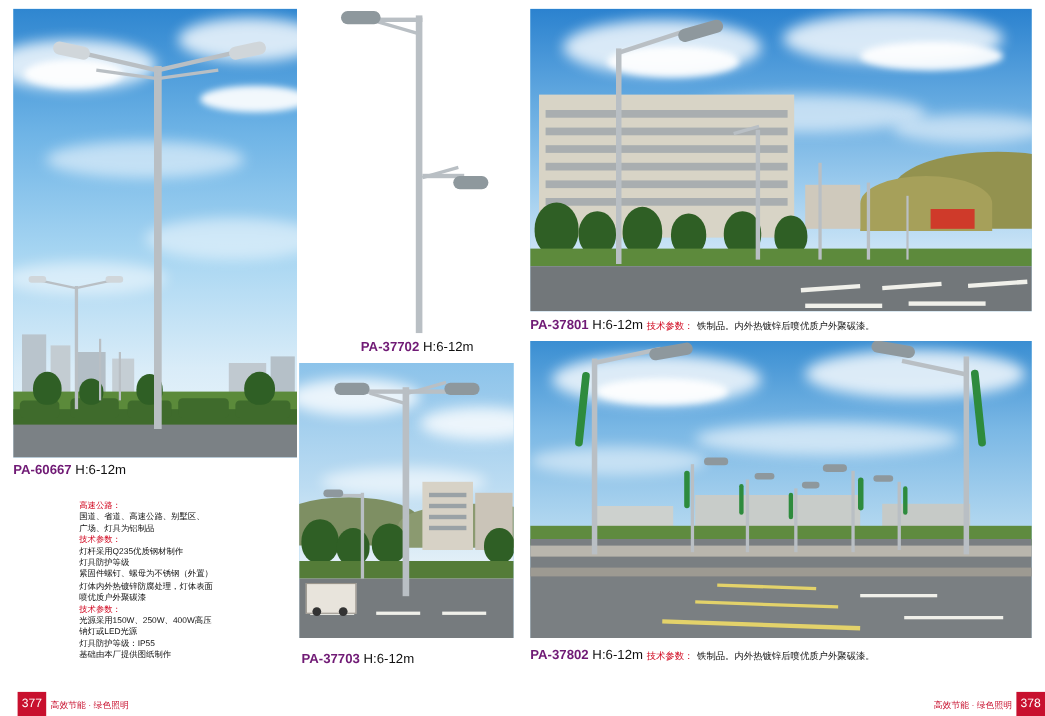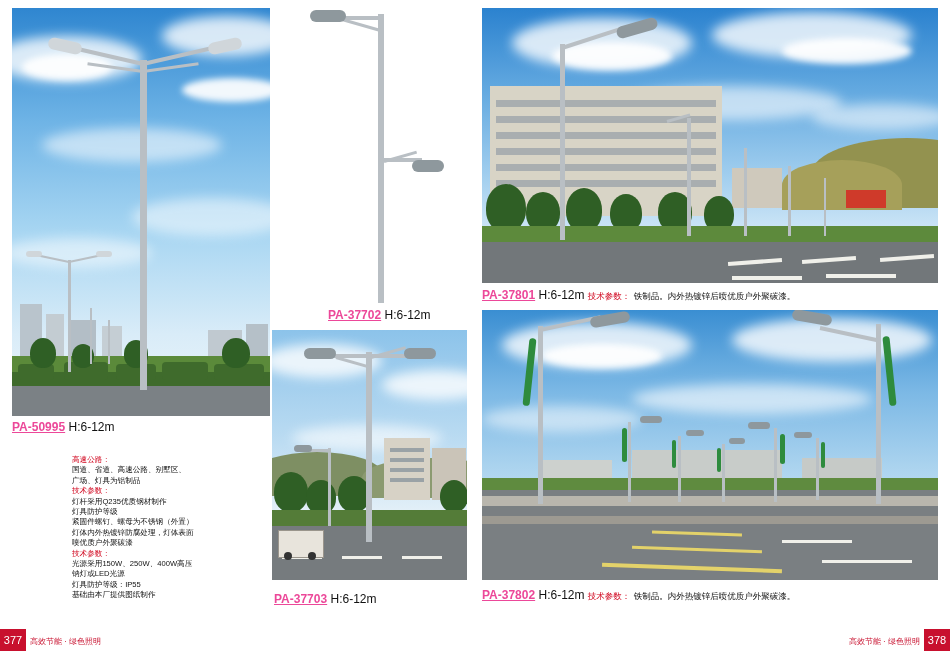--- a/index.html
+++ b/index.html
@@ -29,33 +29,33 @@
 
   
   .pole{position:absolute;background:#b9bfc4;}
   .arm{position:absolute;background:#b9bfc4;transform-origin:left center;}
   .head{position:absolute;background:#d0d6da;border-radius:6px;}
   .head.dark{background:#8e989d;}
   .greenarm{position:absolute;background:#2e8b3d;border-radius:3px;}
 
   
   .cap{position:absolute;font-size:12px;color:#111;white-space:nowrap;}
-  .cap .code{color:#ec4899;font-weight:bold;text-decoration:underline;}
+  .cap .code{color:#701a75;font-weight:bold;}
   .cap .tech{color:#d0021b;font-size:8.5px;}
   .cap .techtxt{color:#111;font-size:8.5px;}
 
   
   .specs{position:absolute;left:72px;top:455px;width:200px;
          font-size:7.6px;line-height:10.4px;color:#111;}
   .specs .hd{color:#d0021b;}
   .specs div{white-space:nowrap;}
 
   
   .footer-left,.footer-right{position:absolute;bottom:0;height:22px;}
-  .footer-left{left:0;width:130px;text-align:right;}
+  .footer-left{left:16px;width:130px;text-align:right;}
   .footer-right{right:0;width:130px;}
   .fnum{position:absolute;bottom:0;width:26px;height:22px;background:#c8102e;color:#fff;
         font-size:11px;display:flex;align-items:center;justify-content:center;}
   .fnum.left{left:0;}
   .fnum.right{right:0;}
   .ftxt{position:absolute;bottom:4px;font-size:8px;color:#c8102e;white-space:nowrap;}
   .ftxt.left{left:30px;}
   .ftxt.right{right:30px;}
   .spine{position:absolute;left:474px;top:0;bottom:0;width:2px;background:#ffffff;}
 </style>
@@ -105,21 +105,21 @@
     <div class="pole" style="left:56px;top:252px;width:3px;height:112px;"></div>
     <div class="arm" style="left:57px;top:253px;width:34px;height:2px;transform:rotate(-12deg);"></div>
     <div class="arm" style="left:57px;top:253px;width:34px;height:2px;transform:rotate(192deg);"></div>
     <div class="head" style="left:84px;top:243px;width:16px;height:6px;"></div>
     <div class="head" style="left:14px;top:243px;width:16px;height:6px;"></div>
 
     <div class="pole" style="left:78px;top:300px;width:2px;height:56px;"></div>
     <div class="pole" style="left:96px;top:312px;width:2px;height:44px;"></div>
   </div>
   <div class="cap" style="left:12px;top:420px;">
-    <span class="code">PA-50995</span>
+    <span class="code">PA-60667</span>
     <span>H:6-12m</span>
   </div>
 
   <div class="specs">
     <div class="hd">高速公路：</div>
     <div>国道、省道、高速公路、别墅区、</div>
     <div>广场、灯具为铝制品</div>
     <div class="hd">技术参数：</div>
     <div>灯杆采用Q235优质钢材制作</div>
     <div>灯具防护等级</div>

